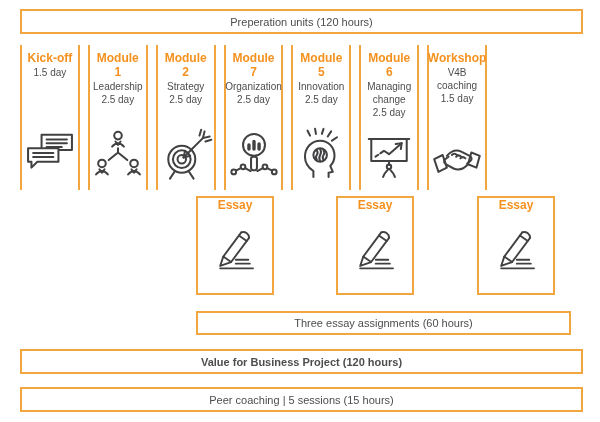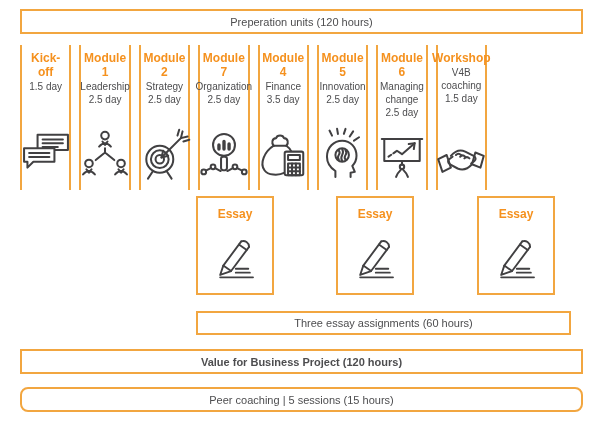--- a/index.html
+++ b/index.html
@@ -12,41 +12,41 @@
   body{font-family:"Liberation Sans",sans-serif;}
   .frame{position:relative;width:600px;height:422px;background:#fff;overflow:hidden;}
   .obar{
     position:absolute;box-sizing:border-box;border:2px solid var(--accent);
     display:flex;align-items:center;justify-content:center;
     font-size:11px;color:var(--body);background:#fff;text-align:center;
   }
   .bar-top{left:20px;top:9px;width:563px;height:25px;}
   .bar-essays{left:196px;top:311px;width:375px;height:24px;}
   .bar-v4b{left:20px;top:349px;width:563px;height:25px;font-weight:bold;}
-  .bar-peer{left:20px;top:387px;width:563px;height:25px;border-radius:8px;}
+  .bar-peer{left:20px;top:387px;width:563px;height:25px;}
 
   .columns{
     position:absolute;left:20px;top:45px;width:467px;height:145px;
     display:flex;gap:8px;
   }
   .col{
     flex:1;box-sizing:border-box;
     border-left:2px solid var(--accent);border-right:2px solid var(--accent);
     display:flex;flex-direction:column;align-items:center;
     padding:7px 2px 6px;text-align:center;min-width:0;
   }
   .col-title{color:var(--accent-text);font-weight:bold;font-size:12px;line-height:1.15;}
   .col-line{display:block;font-size:10px;color:var(--body);line-height:1.3;}
   .col-icon{margin-top:auto;width:54px;height:58px;}
   .col-icon svg{width:100%;height:100%;}
 
   .essay{
     position:absolute;top:196px;width:78px;height:99px;box-sizing:border-box;
     border:2px solid var(--accent);background:#fff;
-    display:flex;flex-direction:column;align-items:center;padding-top:9px;
+    display:flex;flex-direction:column;align-items:center;padding-top:0;
   }
   .essay-label{color:var(--accent-text);font-weight:bold;font-size:12px;}
   .essay-icon{margin-top:9px;width:50px;height:54px;}
   .essay-icon svg{width:100%;height:100%;}
   .essay-1{left:196px;}
   .essay-2{left:336px;}
   .essay-3{left:477px;}
 
   .ico{stroke:var(--ink);stroke-width:2.4;fill:none;stroke-linecap:round;stroke-linejoin:round;}
 </style>
@@ -121,37 +121,20 @@
           <circle cx="8" cy="52" r="2.8"></circle>
             <circle cx="19" cy="46" r="2.8"></circle>
           <path d="M10.5 50.5 L16.5 47.5 M21.5 47.5 L28 51"></path>
           <circle cx="56" cy="52" r="2.8"></circle>
             <circle cx="45" cy="46" r="2.8"></circle>
           <path d="M53.5 50.5 L47.5 47.5 M42.5 47.5 L36 51"></path>
         </svg>
       </span>
     </div>
 
-    <div class="col">
-      <span class="col-title">Module 4</span>
-      <span class="col-line">Finance</span>
-      <span class="col-line">3.5 day</span>
-      <span class="col-icon">
-        <svg viewBox="0 0 64 64" class="ico">
-          <path d="M21 21 c-3 -3 -2 -9 3 -9 c1 -4 8 -4 9 0 c5 0 6 6 3 9"></path>
-          <path d="M21 21 h15"></path>
-          <path d="M21 21 C10 28 4 42 10 50 c4 6 16 7 24 3"></path>
-          <path d="M36 21 c3 2 5 5 6 7"></path>
-          <rect x="34" y="28" width="22" height="28" rx="2" fill="#fff"></rect>
-          <rect x="38" y="32" width="14" height="6"></rect>
-          <rect x="38" y="42" width="14" height="14"></rect>
-          <path d="M38 46.7 h14 M38 51.3 h14 M42.7 42 v14 M47.3 42 v14"></path>
-        </svg>
-      </span>
-    </div>
 
     <div class="col">
       <span class="col-title">Module 5</span>
       <span class="col-line">Innovation</span>
       <span class="col-line">2.5 day</span>
       <span class="col-icon">
         <svg viewBox="0 0 64 64" class="ico">
           <path d="M23 58 v-7 c-6 -4 -10 -10 -10 -17 C13 23 21 15 31 15 c10 0 17 8 17 18 c0 5 -2 9 -5 12 l3 7 -5 1 v5"></path>
           <circle cx="31" cy="32" r="8"></circle>
           <path d="M27 26.5 q2 2.8 0 5.5 q-2 2.8 0 5.5 M31 25 q2 3.5 0 7 q-2 3.5 0 7 M35 26.5 q2 2.8 0 5.5 q-2 2.8 0 5.5"></path>

